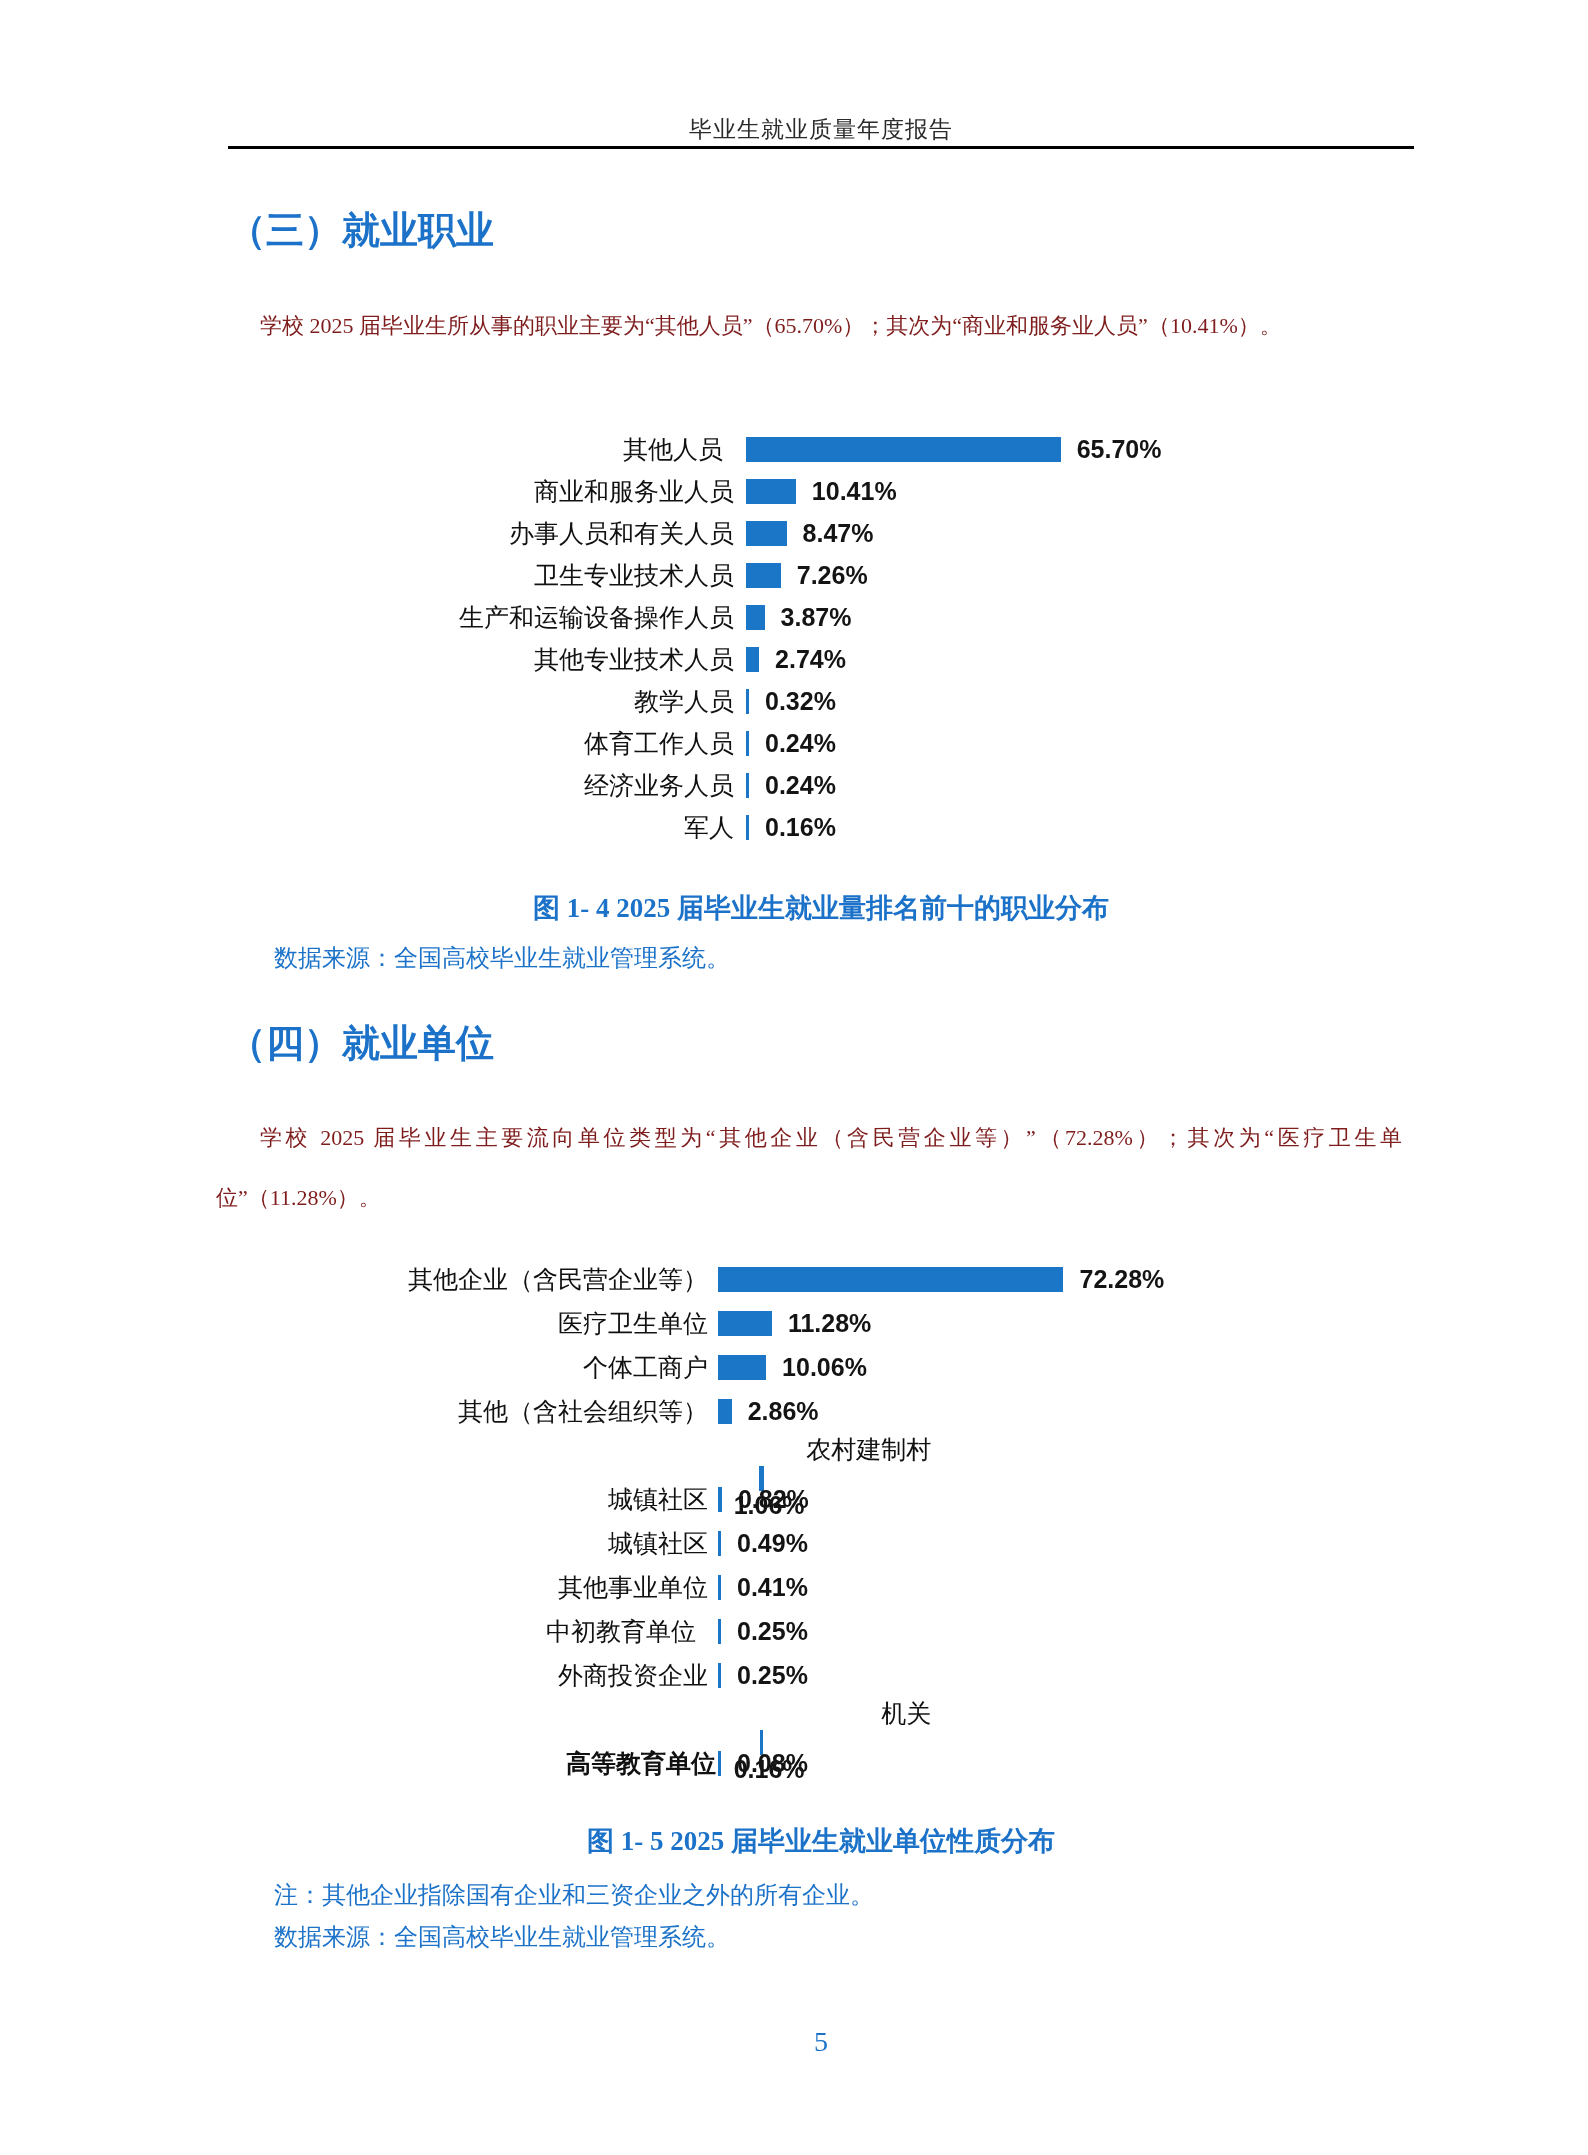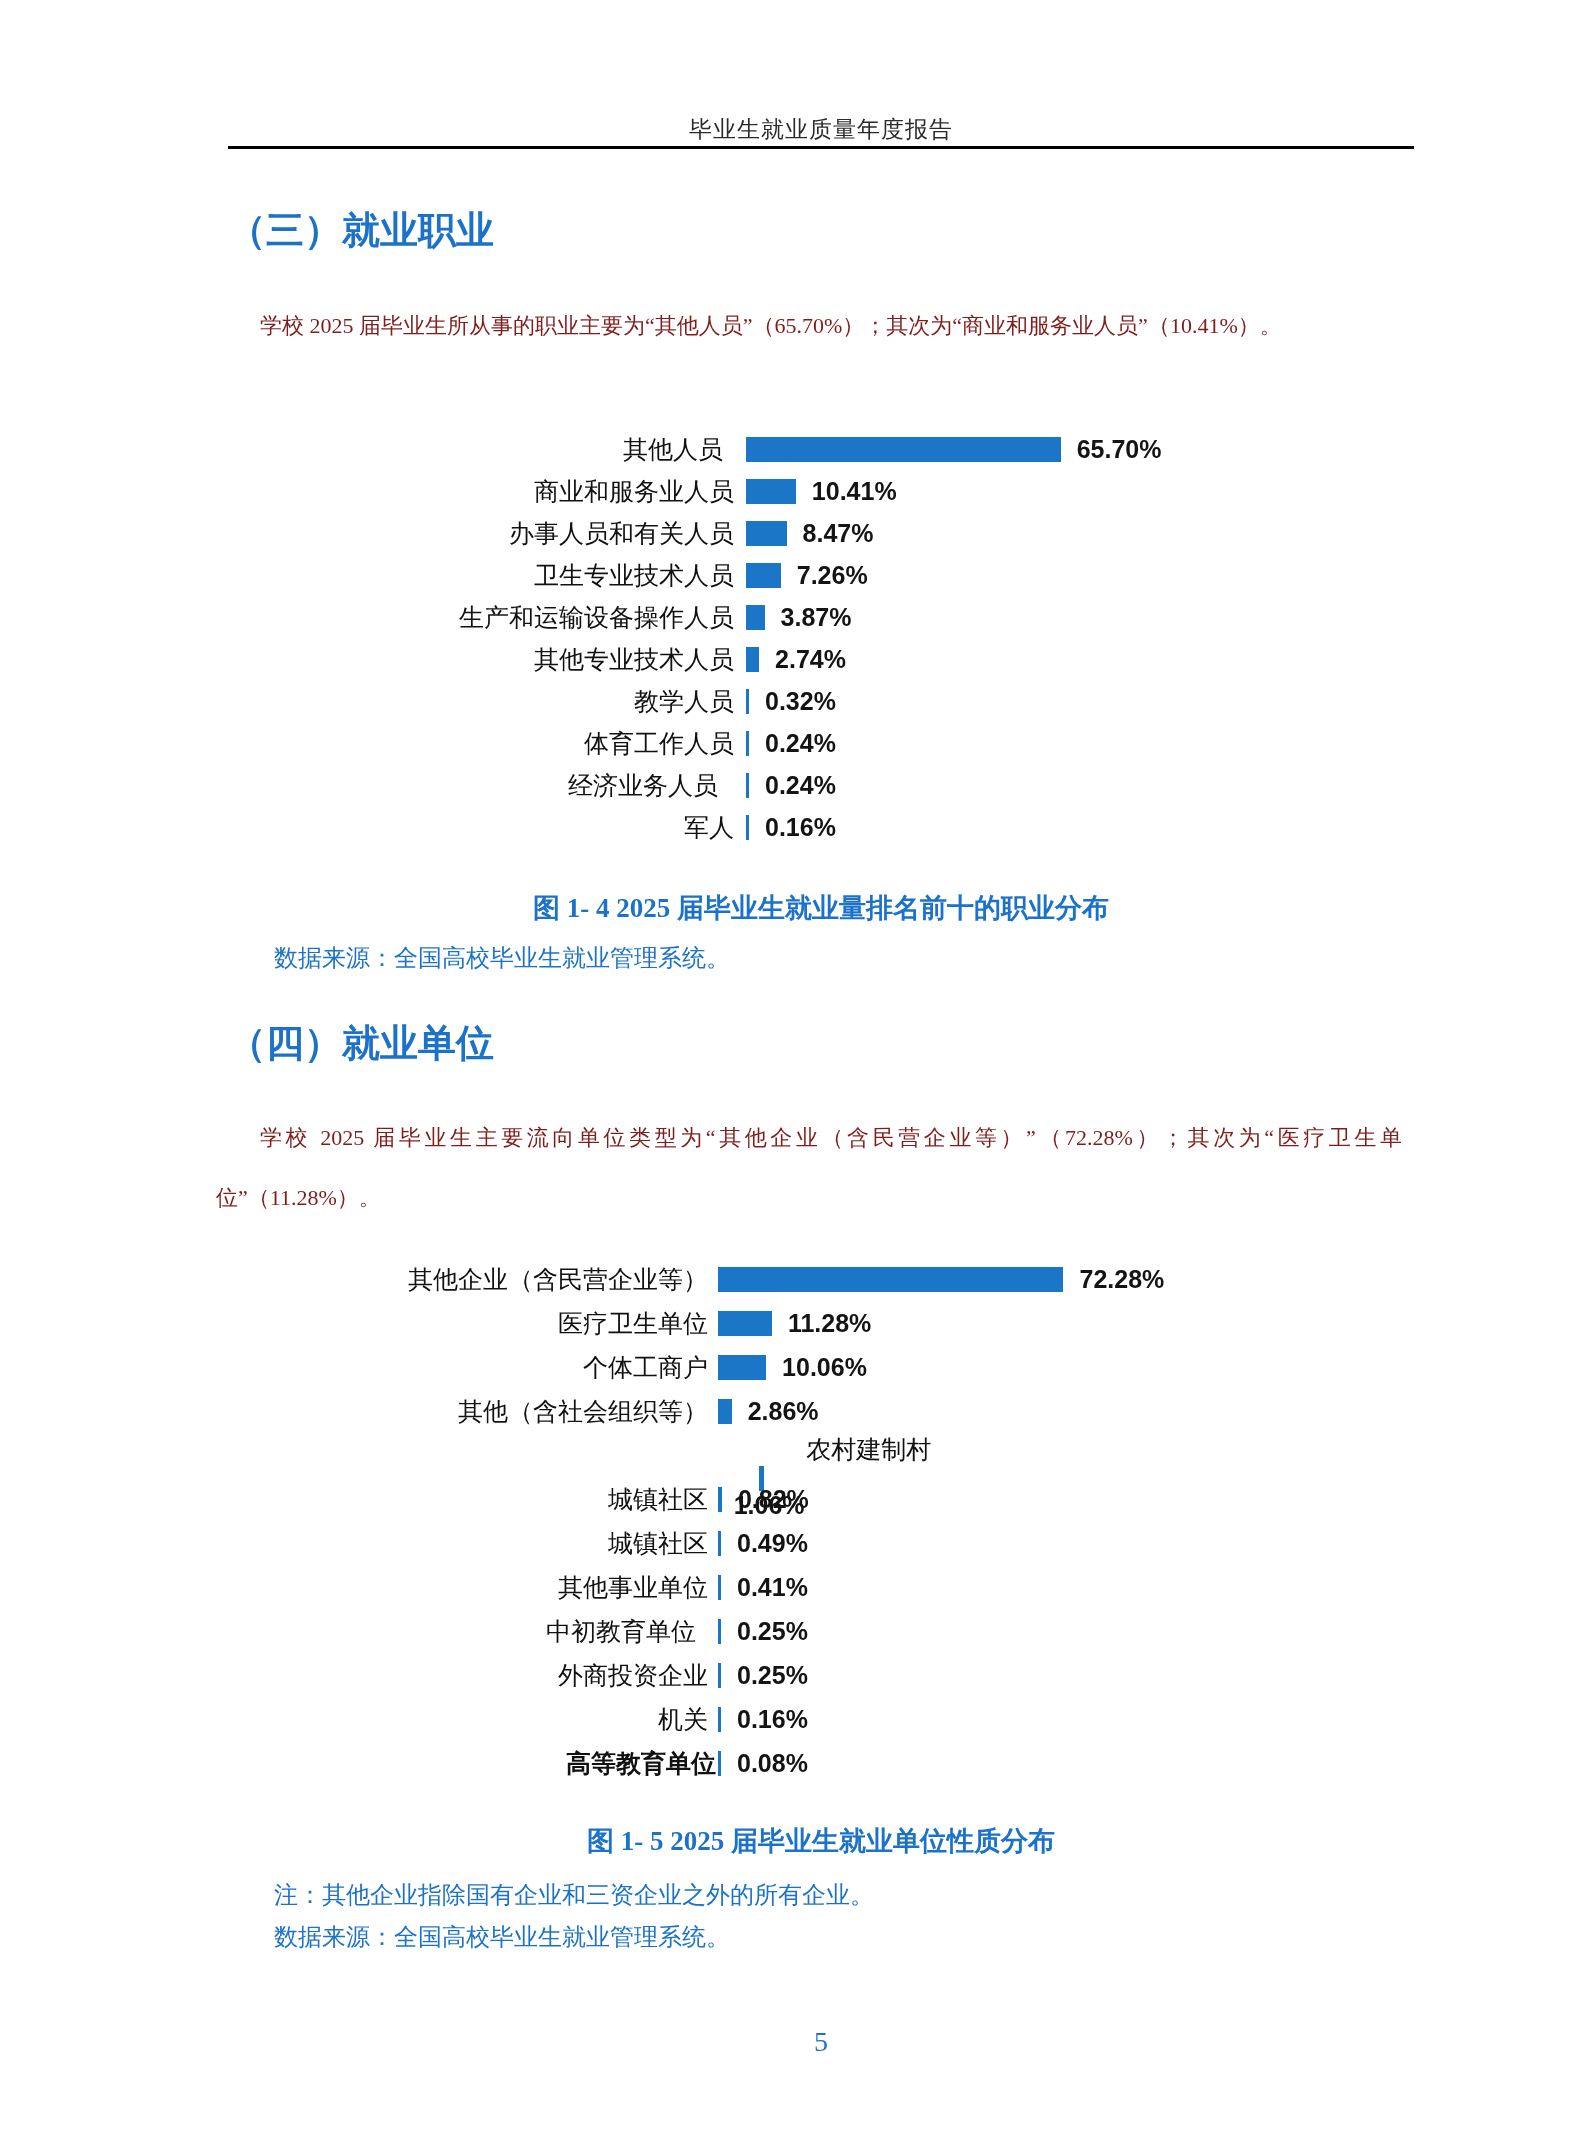--- a/index.html
+++ b/index.html
@@ -108,21 +108,21 @@
         <span class="clabel" style="width: 350px; padding-right: 12px;">教学人员</span>
         <span class="cbar" style="width: 3px; background: rgb(27, 118, 200);"></span>
         <span class="cval">0.32%</span>
       </div>
       <div class="crow" style="height: 42px;">
         <span class="clabel" style="width: 350px; padding-right: 12px;">体育工作人员</span>
         <span class="cbar" style="width: 3px; background: rgb(27, 118, 200);"></span>
         <span class="cval">0.24%</span>
       </div>
       <div class="crow" style="height: 42px;">
-        <span class="clabel" style="width: 350px; padding-right: 28px;">经济业务人员</span>
+        <span class="clabel" style="width: 350px; padding-right: 12px;">经济业务人员</span>
         <span class="cbar" style="width: 3px; background: rgb(27, 118, 200);"></span>
         <span class="cval">0.24%</span>
       </div>
       <div class="crow" style="height: 42px;">
         <span class="clabel" style="width: 350px; padding-right: 12px;">军人</span>
         <span class="cbar" style="width: 3px; background: rgb(27, 118, 200);"></span>
         <span class="cval">0.16%</span>
       </div>
     </div>
 
@@ -178,21 +178,21 @@
       <div class="crow" style="height: 44px;">
         <span class="clabel" style="width: 360px; padding-right: 22px;">中初教育单位</span>
         <span class="cbar" style="width: 3px; background: rgb(27, 118, 200);"></span>
         <span class="cval">0.25%</span>
       </div>
       <div class="crow" style="height: 44px;">
         <span class="clabel" style="width: 360px; padding-right: 10px;">外商投资企业</span>
         <span class="cbar" style="width: 3px; background: rgb(27, 118, 200);"></span>
         <span class="cval">0.25%</span>
       </div>
-      <div class="crow" style="height: 44px;">
+      <div class="crow" style="height: 44px; flex-direction: column;">
         <span class="clabel" style="width: 360px; padding-right: 10px;">机关</span>
         <span class="cbar" style="width: 3px; background: rgb(27, 118, 200);"></span>
         <span class="cval">0.16%</span>
       </div>
       <div class="crow" style="height: 44px;">
         <span class="clabel" style="width: 360px; padding-right: 2px; font-weight: bold;">高等教育单位</span>
         <span class="cbar" style="width: 3px; background: rgb(27, 118, 200);"></span>
         <span class="cval">0.08%</span>
       </div>
     </div>

